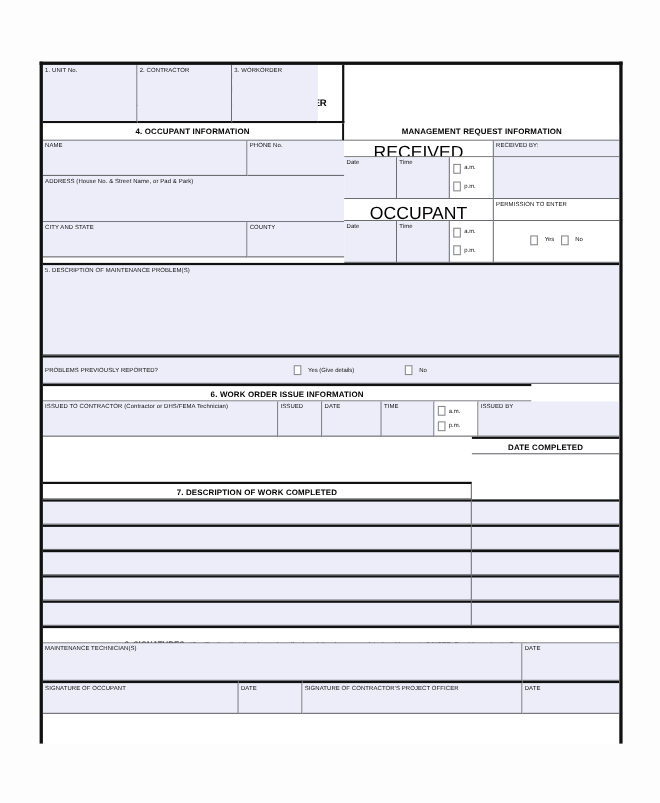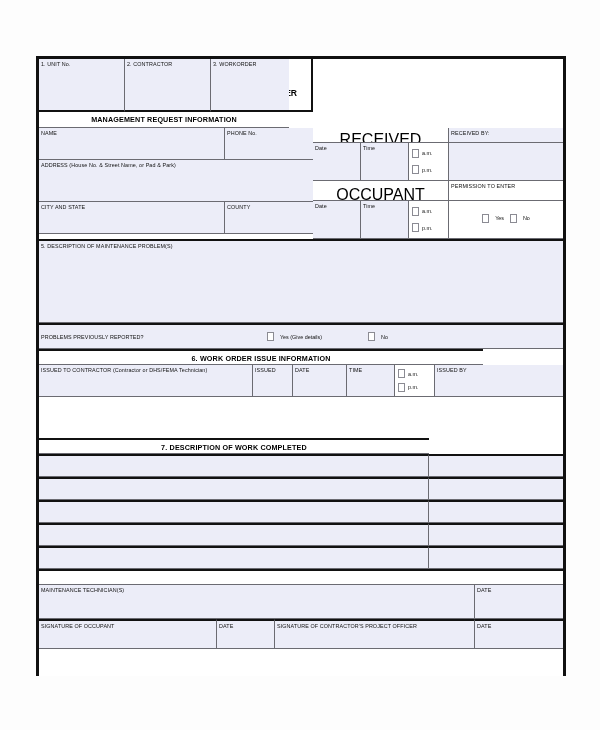--- a/index.html
+++ b/index.html
@@ -112,20 +112,21 @@
       </div>
       <div class="cell thickB" style="width:86px;height:53px;">
         <span class="lbl">2. CONTRACTOR</span>
       </div>
       <div class="cell thickB noR" style="width:78px;height:53px;">
         <span class="lbl">3. WORKORDER</span>
       </div>
     </div>
 
     <div class="row">
+      <div class="cell secthead thickR" style="width:274px;height:16px;">4. OCCUPANT INFORMATION</div>
       <div class="cell secthead noR" style="width:250px;height:16px;">MANAGEMENT REQUEST INFORMATION</div>
     </div>
 
     <div class="row">
 
       <div style="width:274px;">
         <div class="row">
           <div class="cell" style="width:186px;height:32px;">
             <span class="lbl">NAME</span>
           </div>
@@ -261,20 +262,21 @@
           </div>
         </div>
       </div>
       <div class="cell noR" style="width:128px;height:32px;">
         <span class="lbl">ISSUED BY</span>
       </div>
     </div>
 
     <div class="row">
       <div class="cell secthead thickT" style="width:390px;height:16px;margin-top:41px;">7. DESCRIPTION OF WORK COMPLETED</div>
+      <div class="cell secthead thickT noR" style="width:134px;height:16px;">DATE COMPLETED</div>
     </div>
 
     <div>
       <div class="row">
         <div class="cell thickT" style="width:390px;height:23px;"></div>
         <div class="cell thickT noR" style="width:134px;height:23px;"></div>
       </div>
       <div class="row">
         <div class="cell thickT" style="width:390px;height:23px;"></div>
         <div class="cell thickT noR" style="width:134px;height:23px;"></div>

